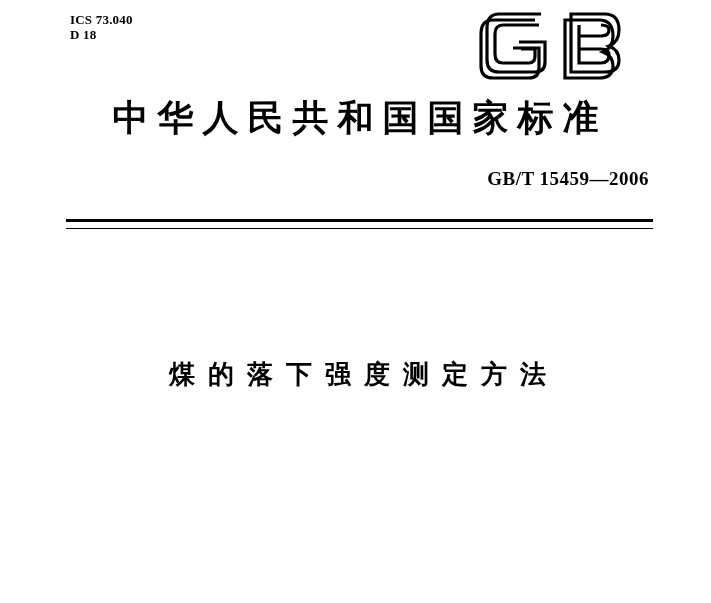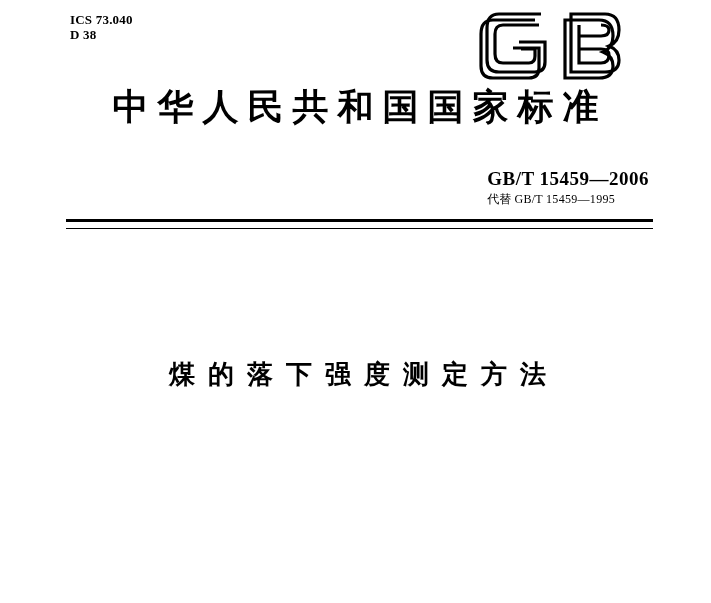--- a/index.html
+++ b/index.html
@@ -48,21 +48,21 @@
   }
   .gb-logo svg {
     display: block;
   }
 
   
   .cn-standard-title {
     position: absolute;
     left: 0;
     right: 0;
-    top: 85px;
+    top: 96px;
     text-align: center;
     font-family: "DejaVu Sans", sans-serif;
     font-weight: bold;
     font-size: 36px;
     letter-spacing: 9px;
     text-indent: 9px;
     line-height: 44px;
     white-space: nowrap;
   }
 
@@ -141,21 +141,21 @@
     white-space: nowrap;
   }
 </style>
 </head>
 <body>
 
 <div class="page">
 
   <div class="ics-block">
     <div>ICS 73.040</div>
-    <div>D 38</div>
+    <div>D 18</div>
   </div>
 
   <div class="gb-logo">
     <svg viewBox="0 0 180 78" width="180" height="78" aria-hidden="true">
       <g fill="none" stroke="#000" stroke-width="3.2">
 
         <path d="M62 12 L20 12 Q8 12 8 26 L8 58 Q8 70 20 70 L56 70 Q66 70 66 60 L66 40 L40 40"></path>
         <path d="M68 6 L26 6 Q14 6 14 20 L14 52 Q14 64 26 64 L62 64 Q72 64 72 54 L72 34 L46 34"></path>
 
         <path d="M66 17 L30 17 Q22 17 22 26 L22 46 Q22 55 30 55 L56 55 Q62 55 62 48 L62 41 L48 41"></path>
@@ -166,24 +166,20 @@
         <path d="M106 17 L106 55 L128 55 Q136 55 136 47 Q136 41 128 41 L106 41"></path>
         <path d="M106 28 L128 28 Q136 28 136 22 Q136 17 128 17"></path>
       </g>
     </svg>
   </div>
 
   <div class="cn-standard-title">中华人民共和国国家标准</div>
 
   <div class="std-number-block">
     <div class="std-number">GB/T 15459—2006</div>
-    <div class="std-replaces">
-      <span class="cn">代替</span>
-      <span class="old-num">GB/T 15459—1995</span>
-    </div>
   </div>
 
   <div class="rule rule-thick"></div>
   <div class="rule rule-thin"></div>
 
   <div class="doc-title-cn">煤的落下强度测定方法</div>
 
 </div>
 
 </body></html>

